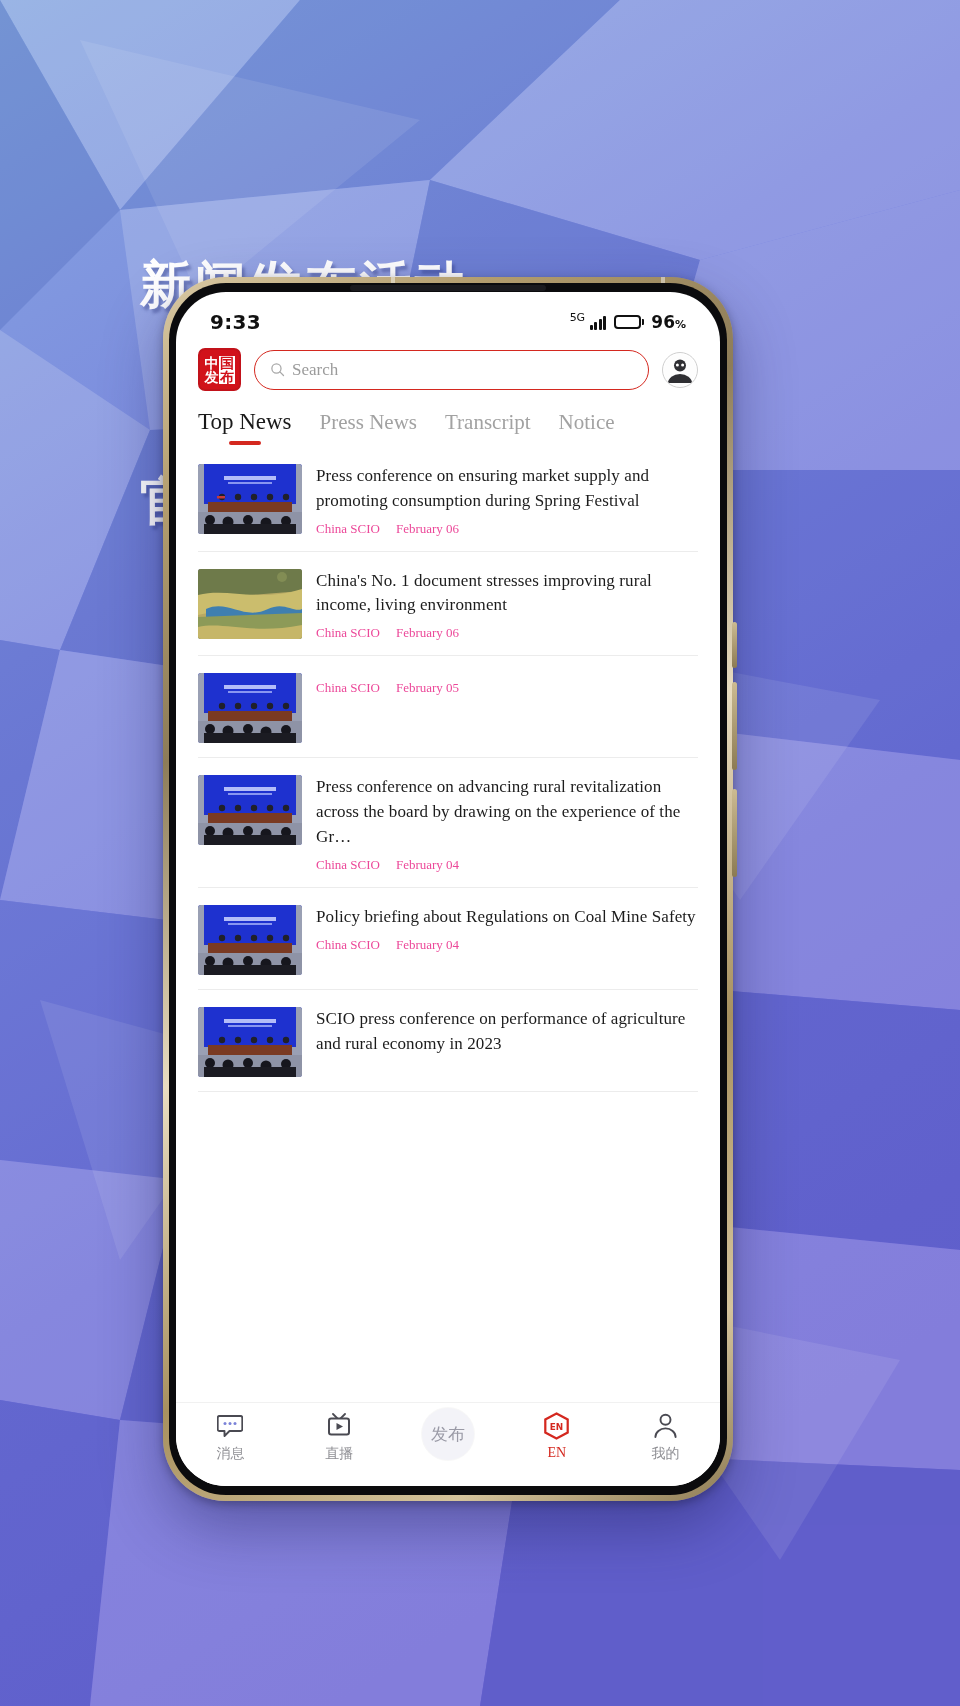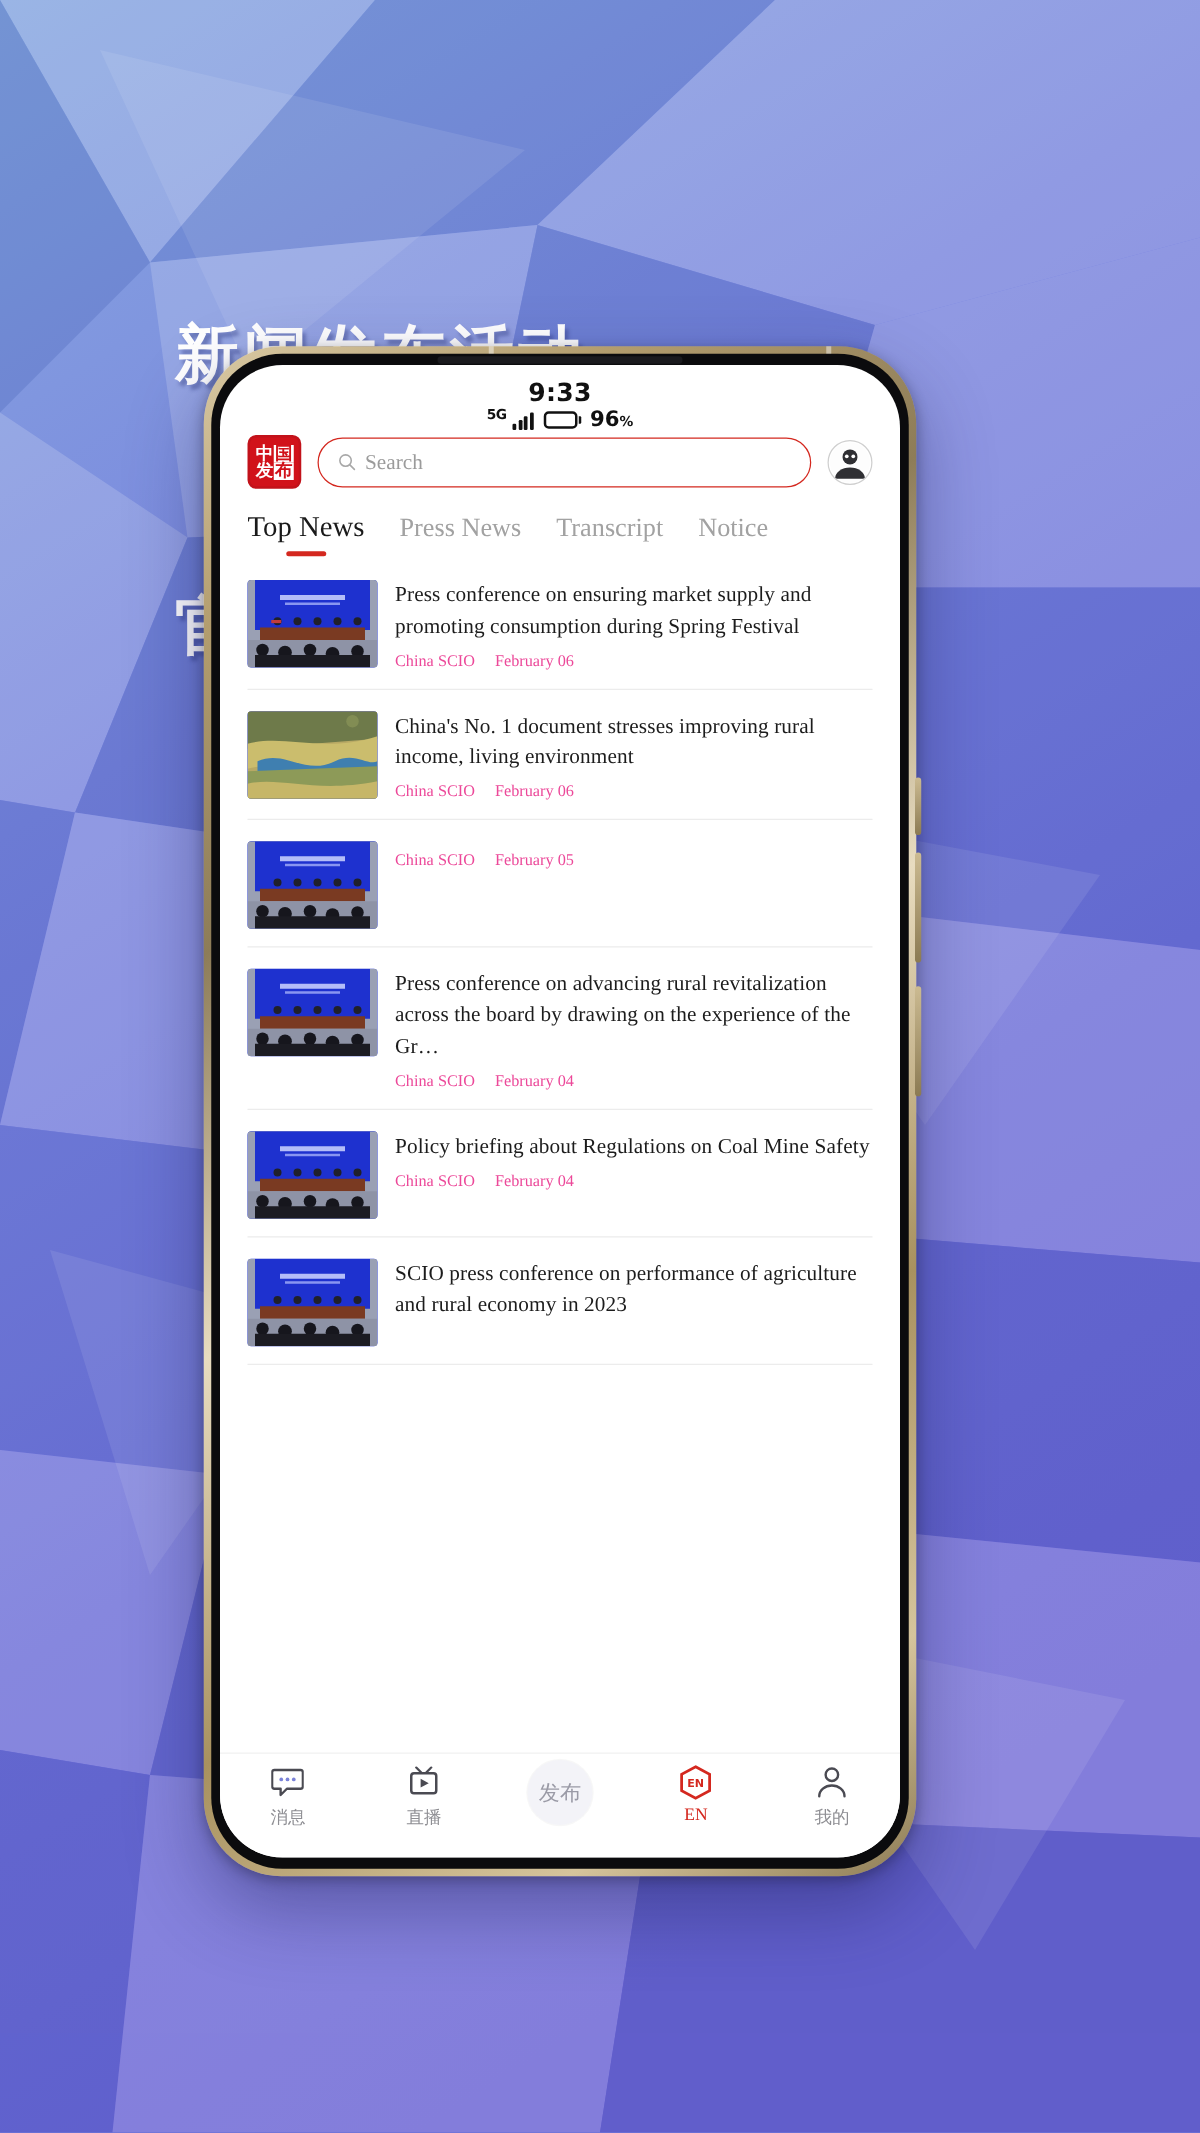--- a/index.html
+++ b/index.html
@@ -75,25 +75,24 @@
   .antenna-line {
     position:absolute; top:0; width:4px; height:7px; background:rgba(255,255,255,.45);
   }
 
   
   .statusbar {
     height: 50px;
     display: flex; align-items: center; justify-content: space-between;
     padding: 10px 34px 0 34px;
     font-family: "DejaVu Sans", sans-serif;
-    flex-direction: column;
   }
   .status-time { font-size: 20px; font-weight: 700; color:#111; letter-spacing:.3px; }
   .status-right { display:flex; align-items:center; gap: 5px; }
-  .icon-5g { font-size: 11px; font-weight: 700; color:#111; position:relative; top:-5px; letter-spacing:-.3px;}
+  .icon-5g { font-size: 11px; font-weight: 400; color:#111; position:relative; top:-5px; letter-spacing:-.3px;}
   .signal-bars { display:flex; align-items:flex-end; gap:1.5px; height:15px; }
   .signal-bars i { display:block; width:3px; background:#111; border-radius:1px; }
   .signal-bars i:nth-child(1){height:5px;}
   .signal-bars i:nth-child(2){height:8px;}
   .signal-bars i:nth-child(3){height:11px;}
   .signal-bars i:nth-child(4){height:14px;}
   .battery-wrap { display:flex; align-items:center; gap:1px; margin-left:3px;}
   .battery-body {
     width: 27px; height: 14px; border: 2px solid #111; border-radius: 4px;
     padding: 1.5px;

